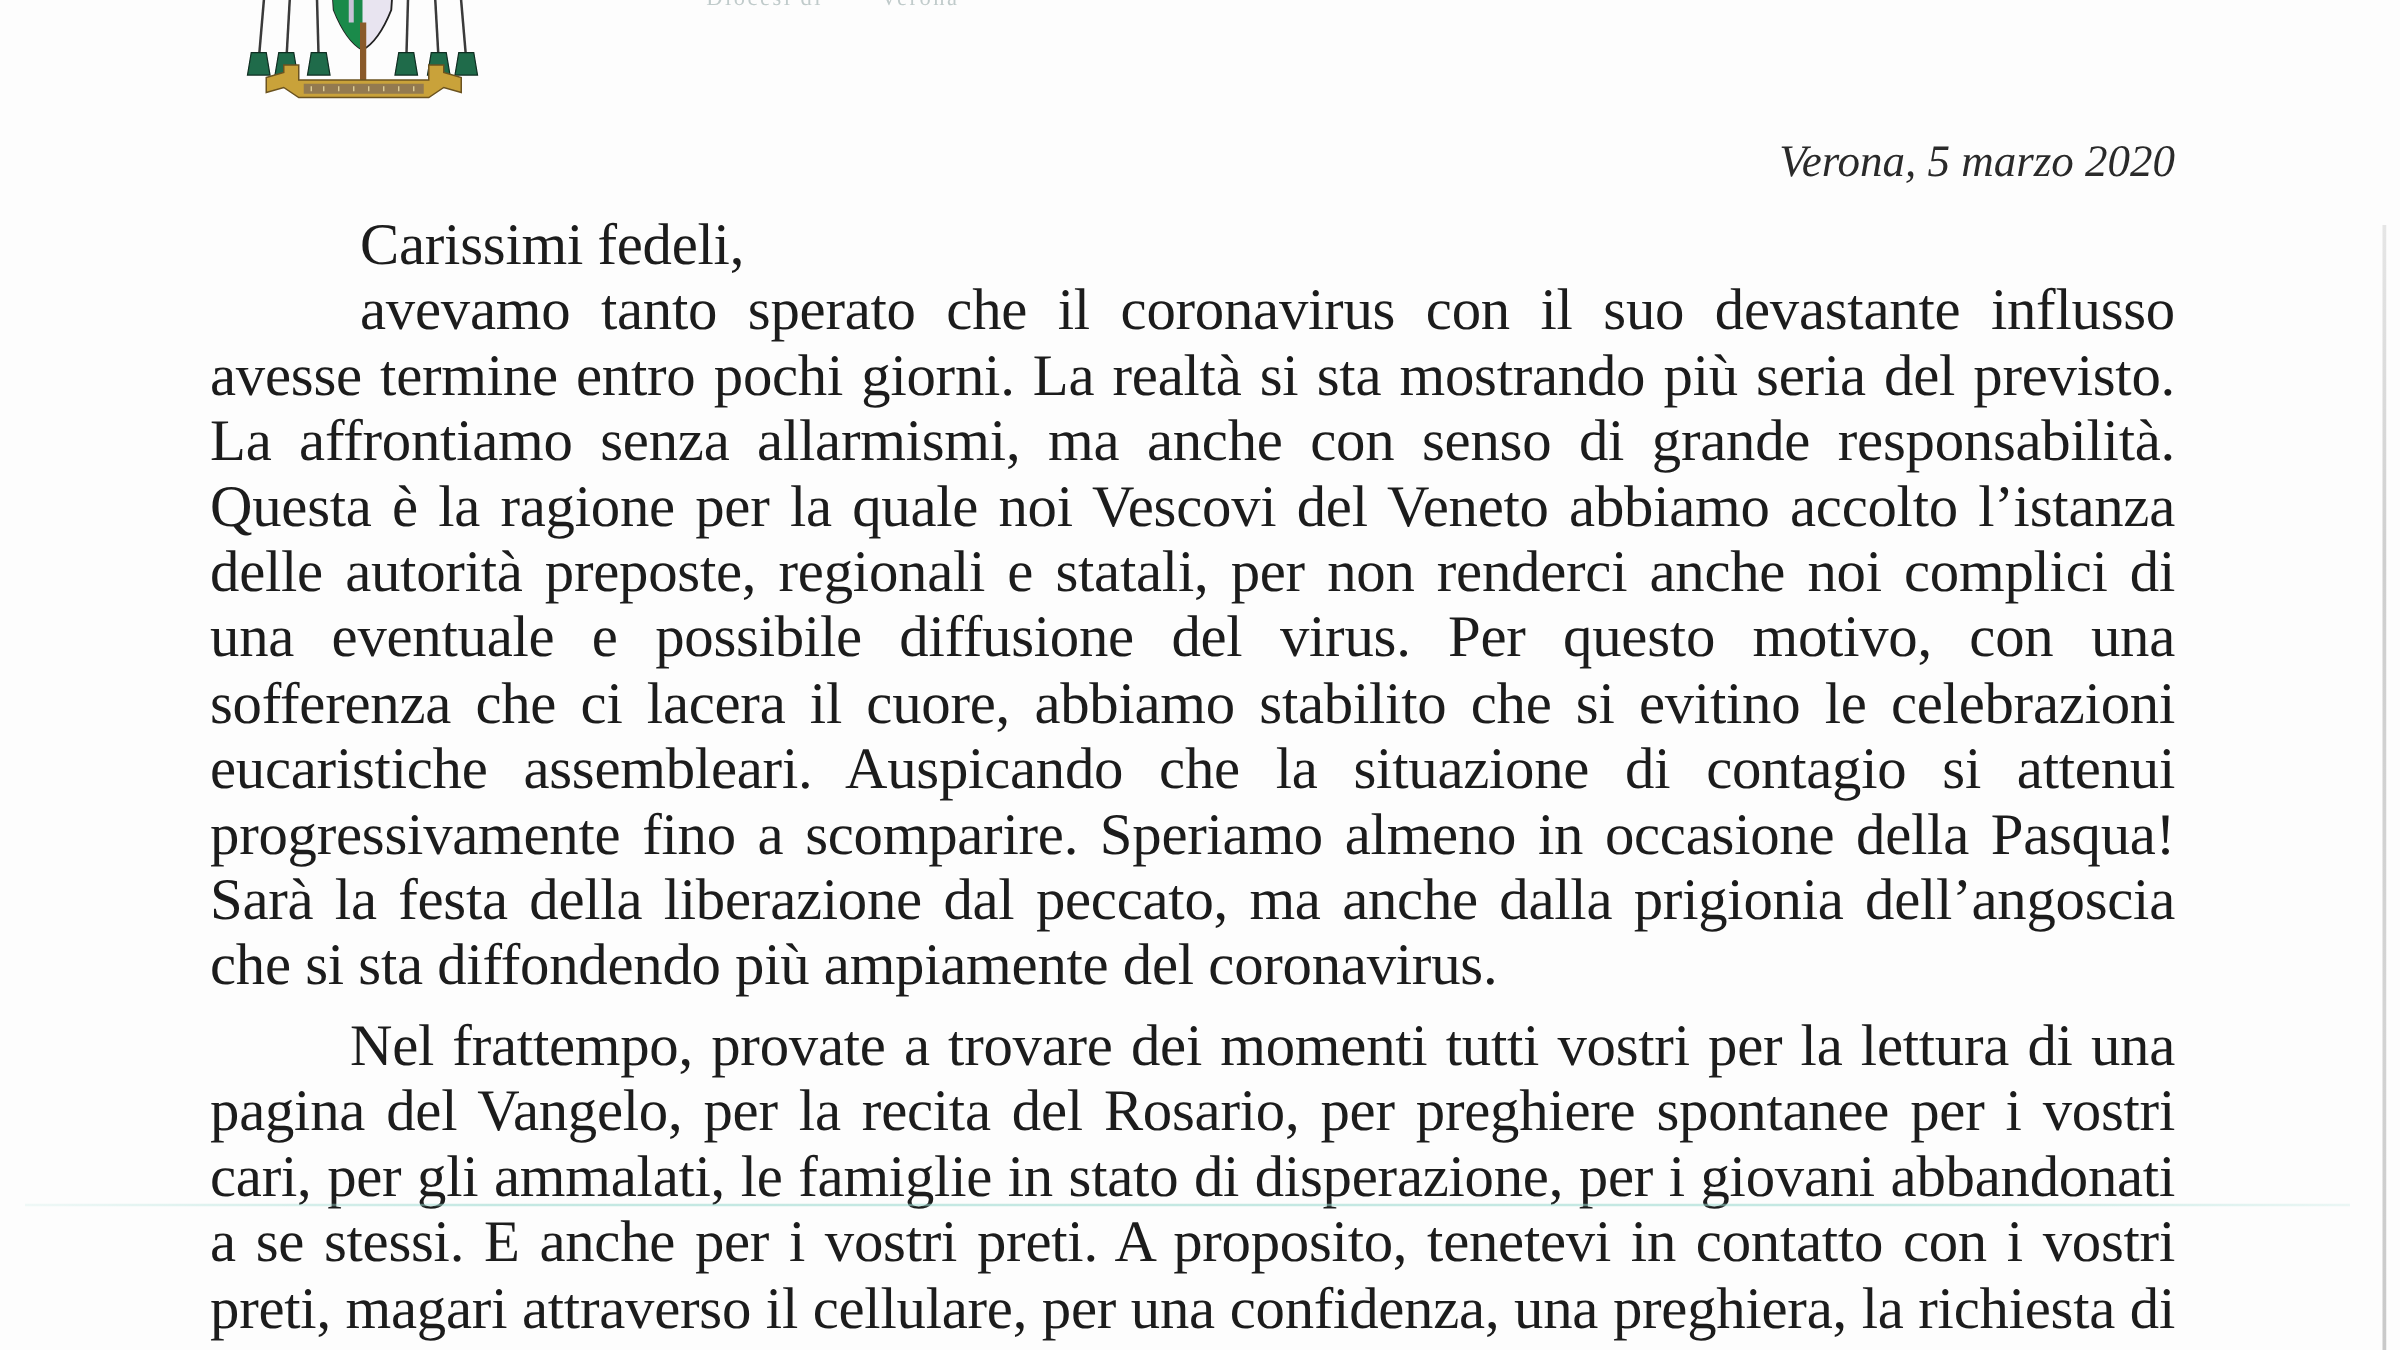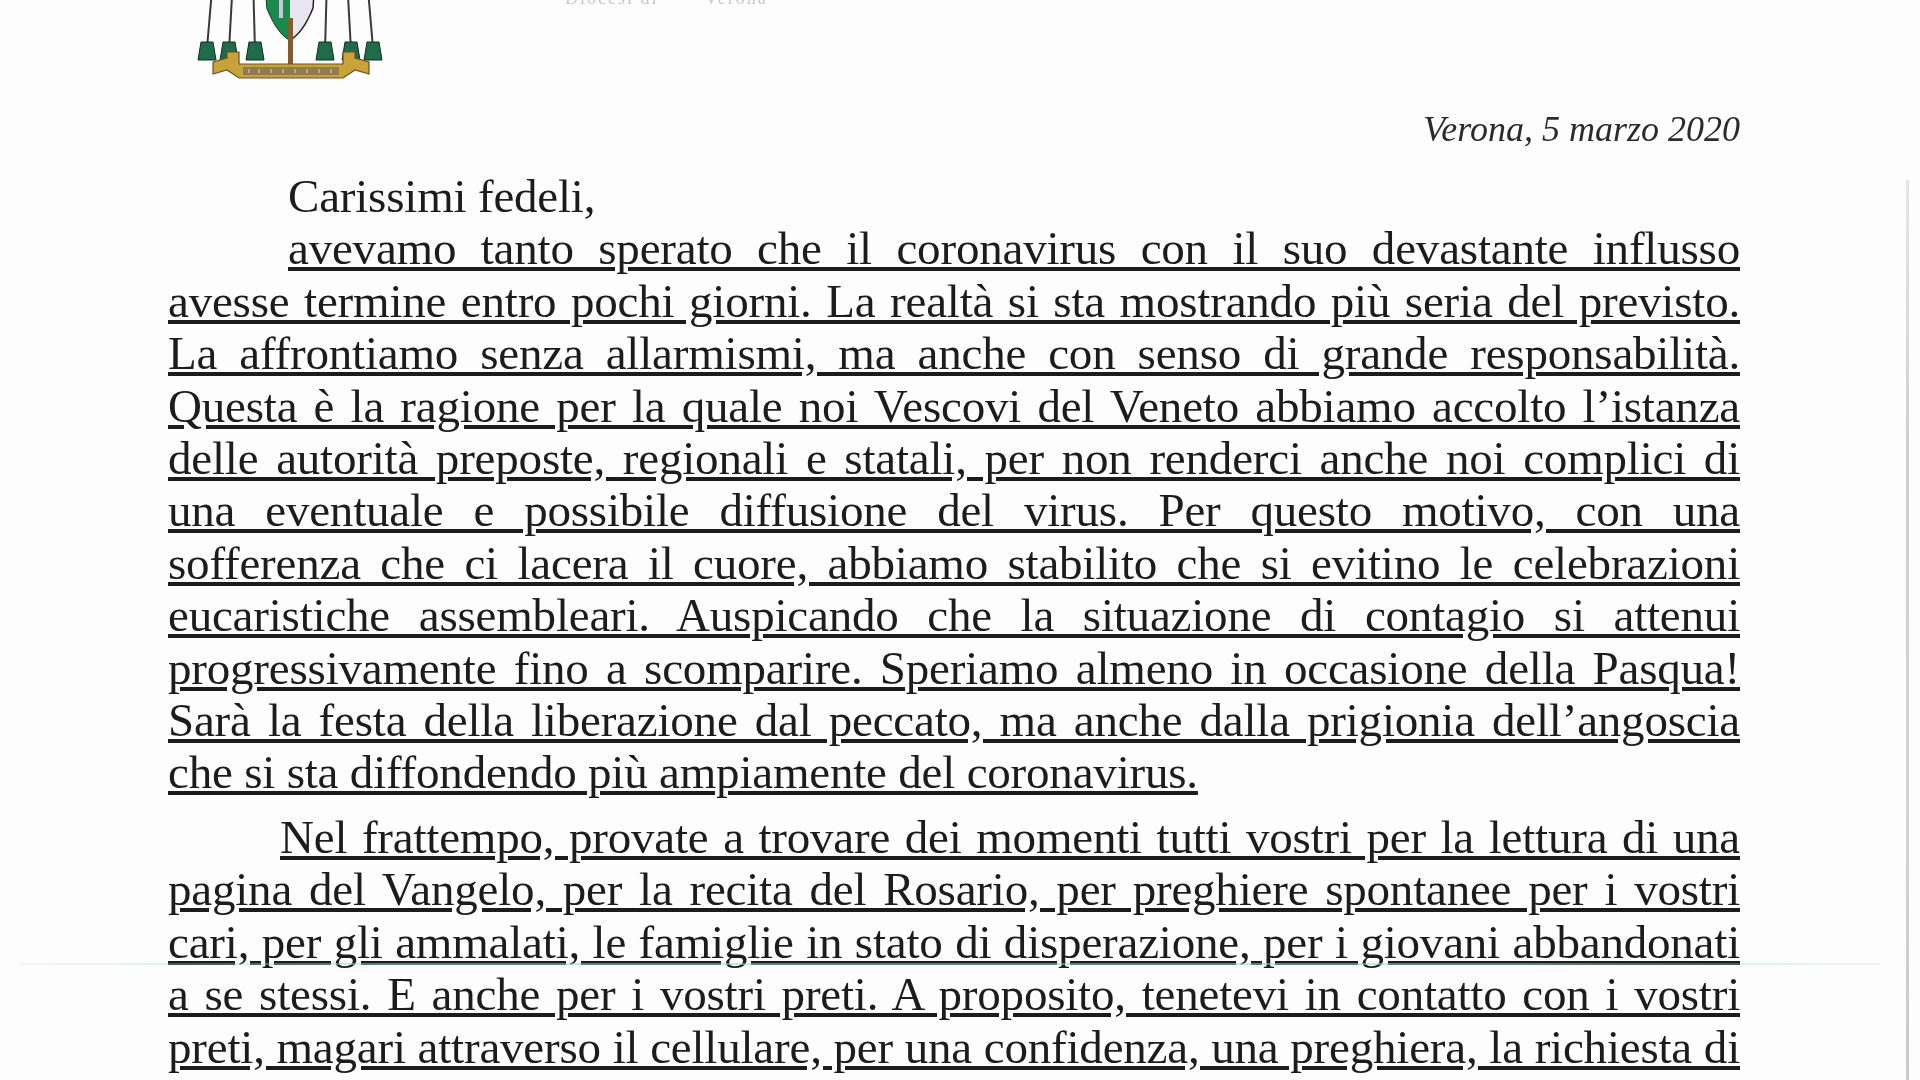--- a/index.html
+++ b/index.html
@@ -59,21 +59,20 @@
     letter-spacing: -0.2px;
   }
   .greeting {
     margin: 0;
     padding-left: 120px;
   }
   .para {
     margin: 0;
     text-align: justify;
     text-indent: 120px;
-    text-decoration: underline;
   }
   .para.p2 { text-indent: 112px; margin-top: 12px; }
   .para.p3 { text-indent: 108px; margin-top: 0; color: #6d28d9; }
   .right-rule {
     position: absolute;
     left: 1906px;
     top: 180px;
     width: 3px;
     height: 900px;
     background: linear-gradient(to bottom, #e6e6e6, #cfcfcf 30%, #d4d4d4 70%, #c9c9c9);

